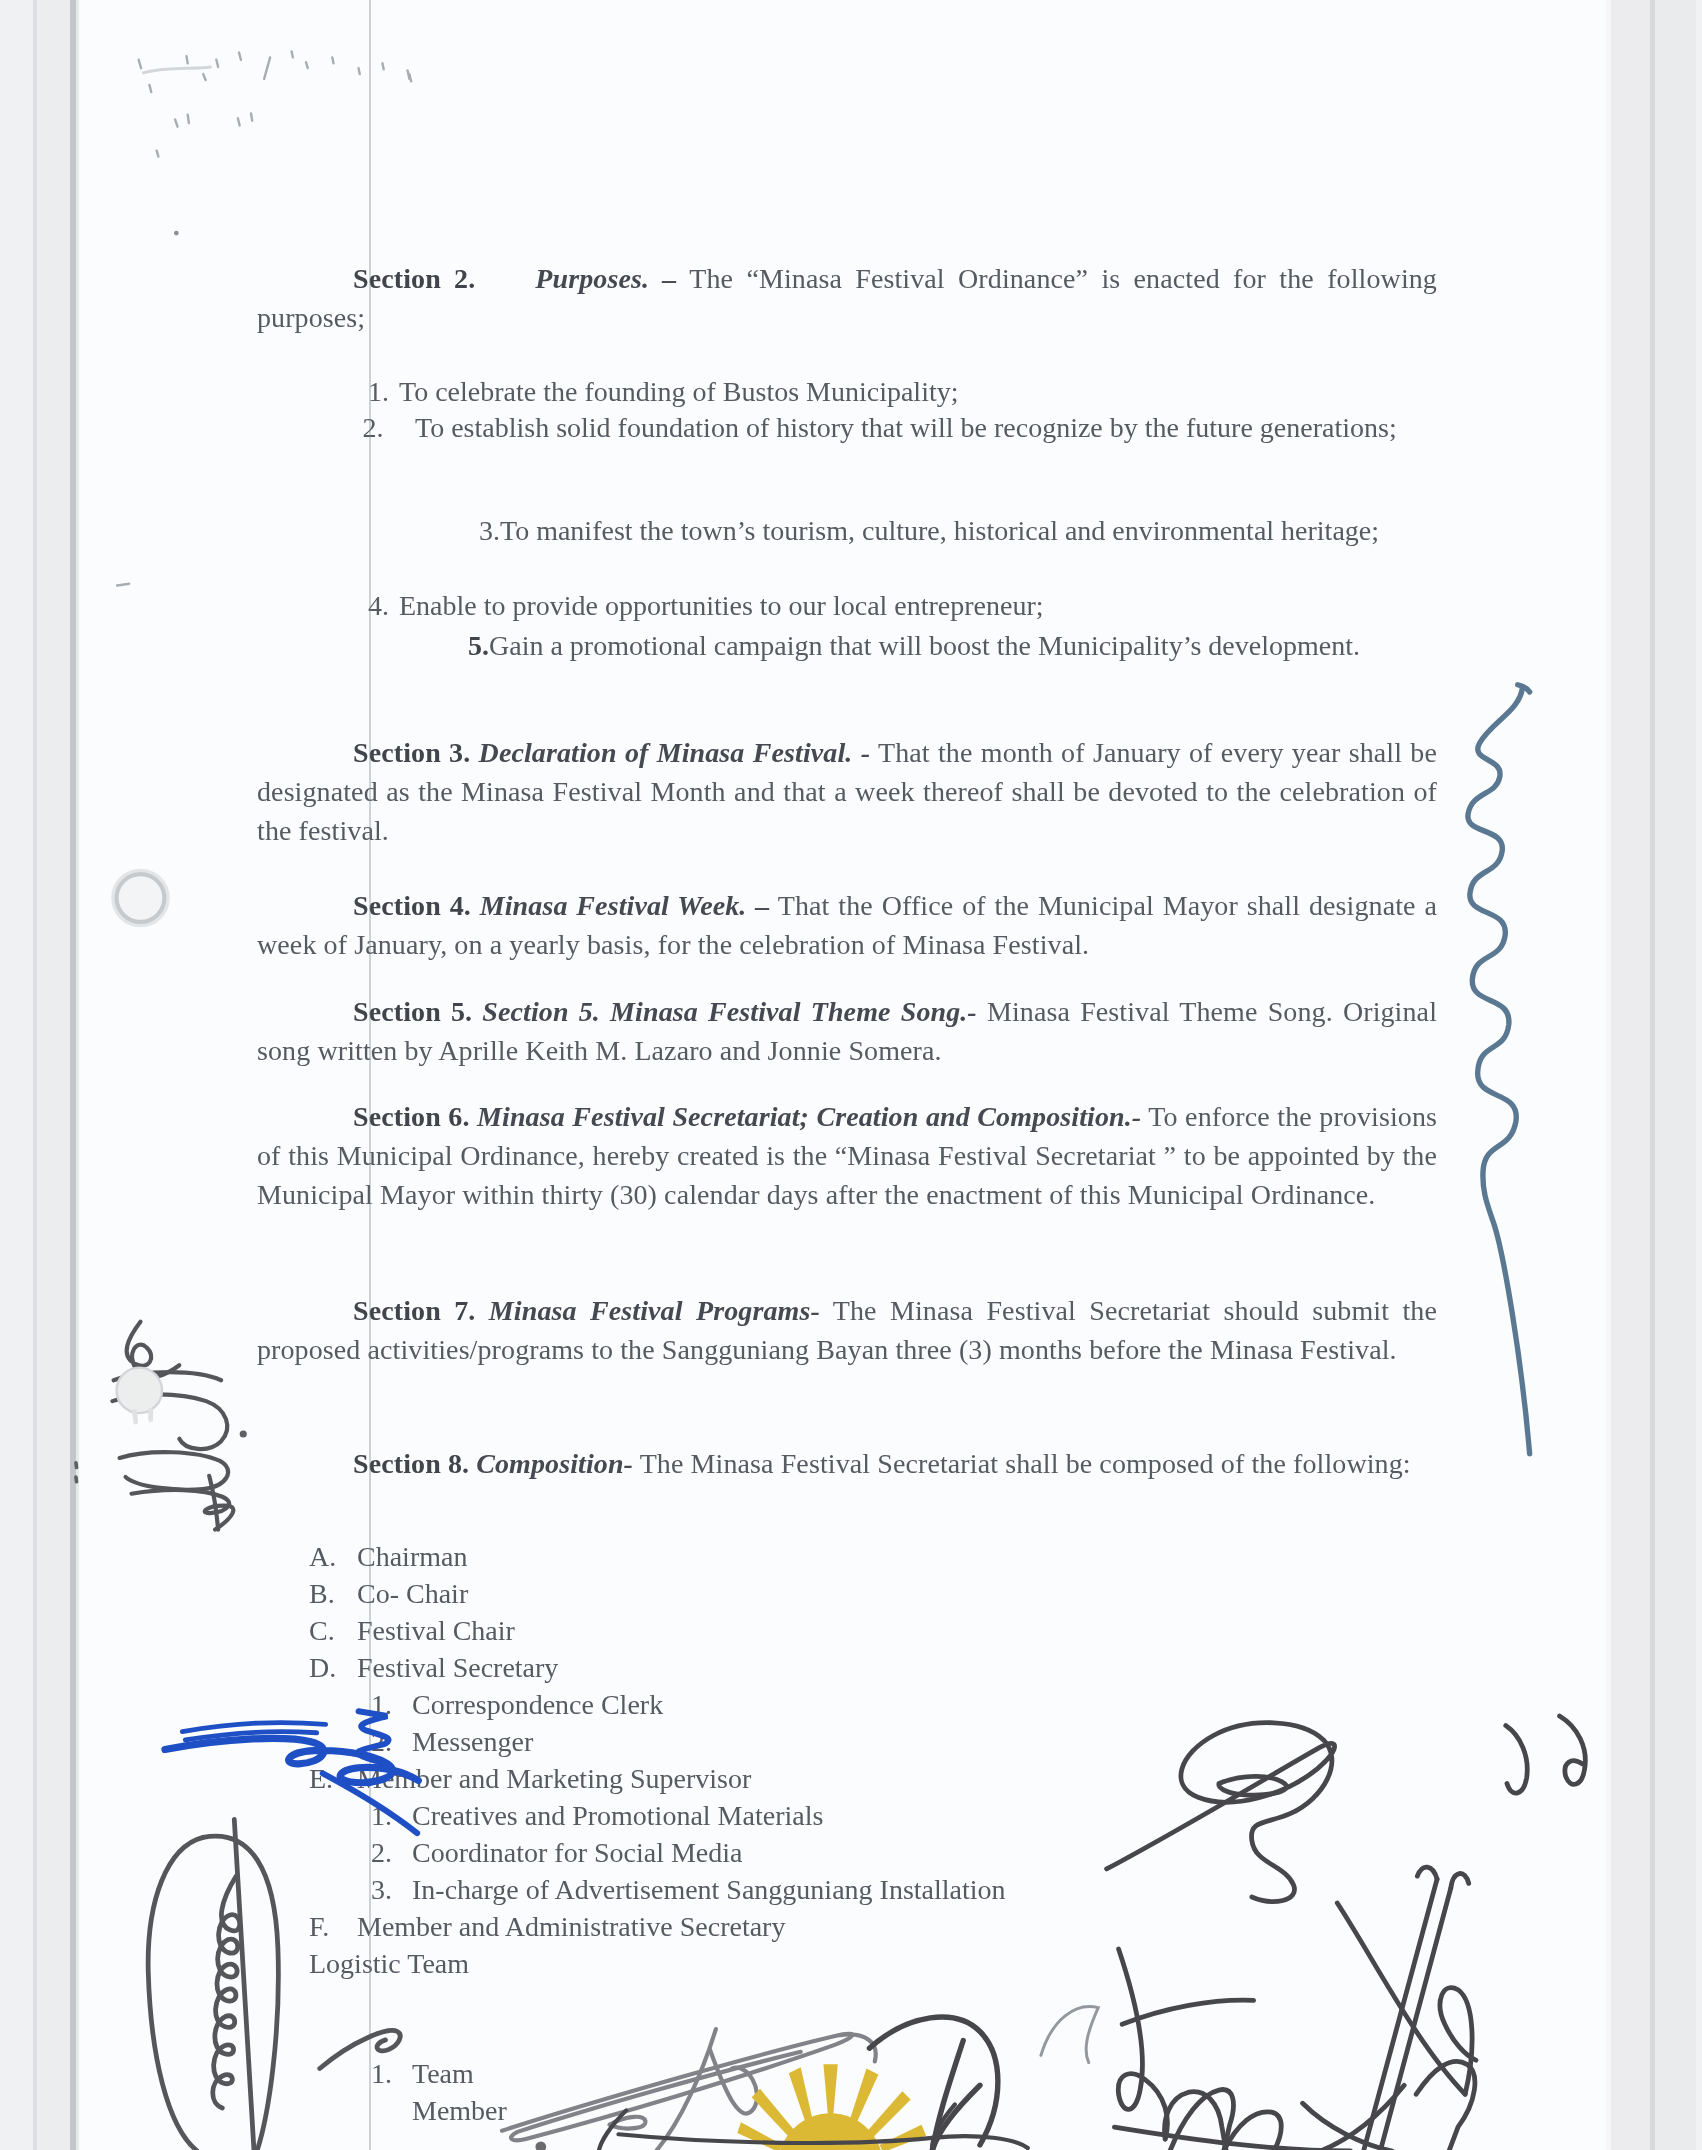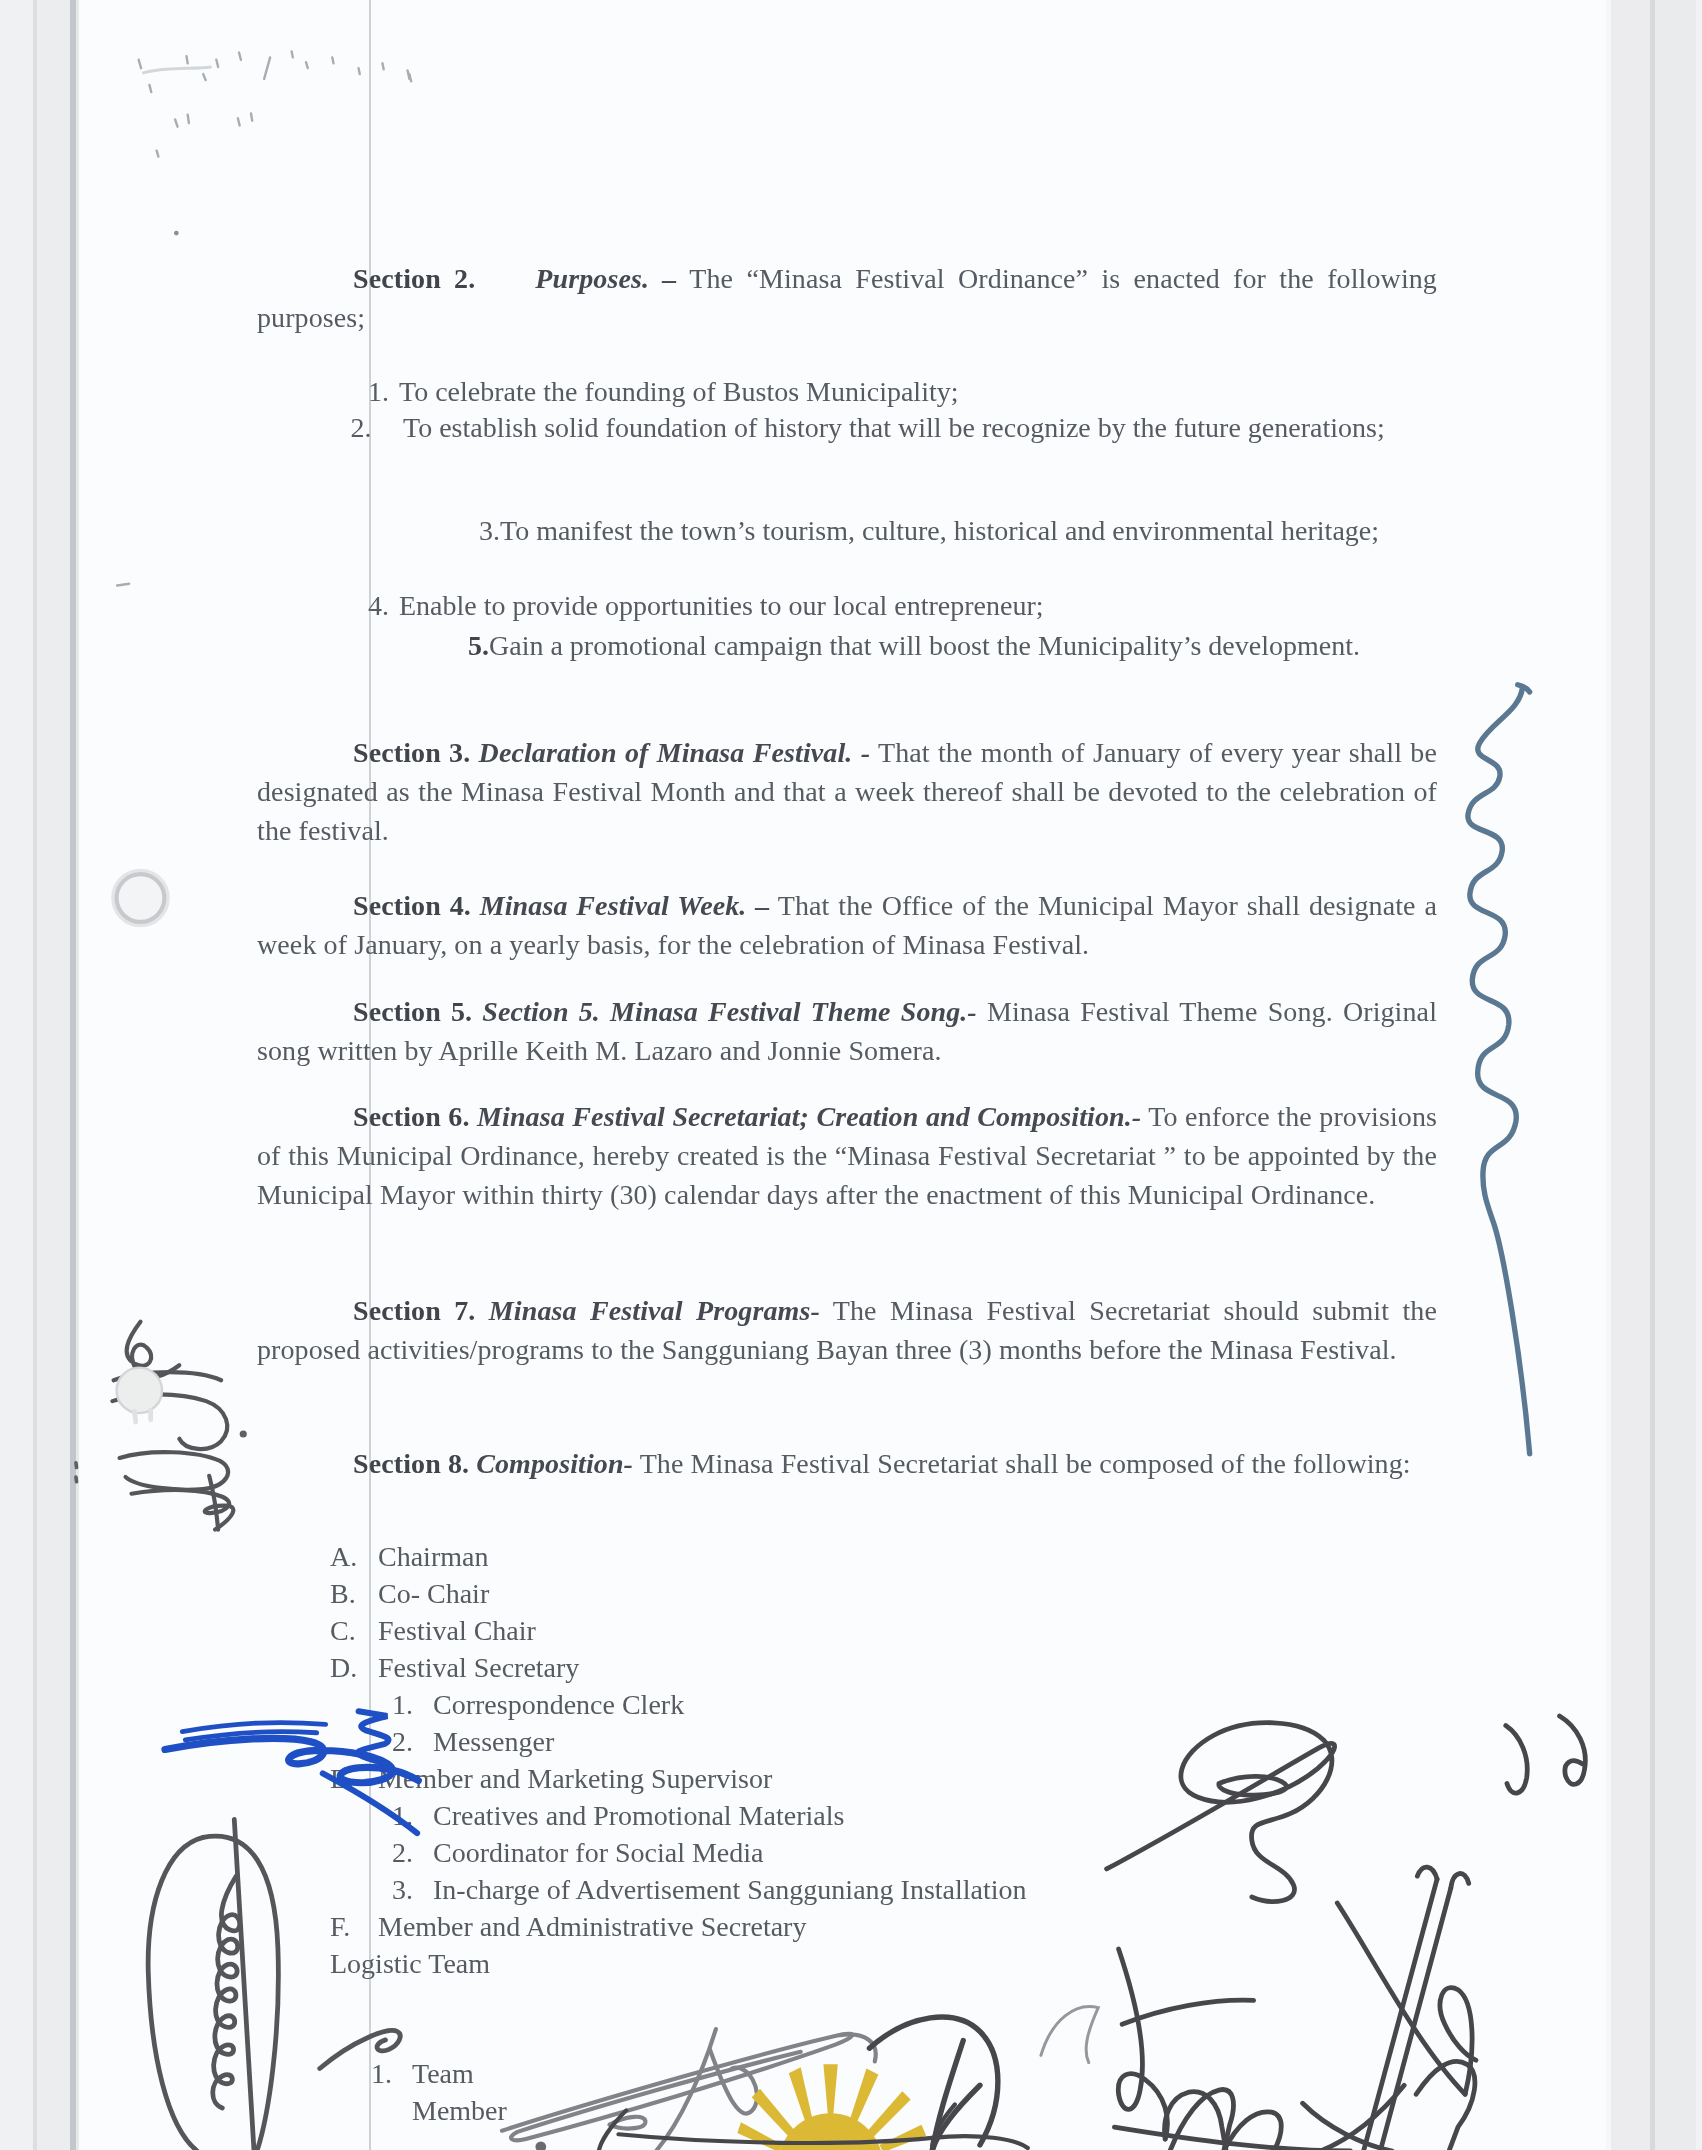--- a/index.html
+++ b/index.html
@@ -15,21 +15,21 @@
   .para{position:absolute;text-align:justify;font-size:28px;line-height:39px;letter-spacing:0.1px;margin-top:28px;}
   .sec-label{font-weight:bold;color:#41444b;}
   .sec-title{font-weight:bold;font-style:italic;color:#464951;}
   .sp{display:inline-block;width:60px;}
   .pw{left:257px;width:1180px;text-indent:96px;}
   .pitem{position:absolute;font-size:28px;line-height:37px;}
   .hang{padding-left:21.5px;text-indent:-21.5px;}
   .mk{display:inline-block;min-width:31px;}
   .mk-b{font-weight:bold;color:#41444b;}
   .complist{position:absolute;left:309px;top:1538px;font-size:28px;}
-  .crow{height:37px;line-height:37px;white-space:nowrap;margin-left:21px;}
+  .crow{height:37px;line-height:37px;white-space:nowrap;}
   .crow .lm{display:inline-block;width:48px;}
   .crow.lvl2{padding-left:62px;}
   .crow.lvl2 .lm{width:41px;}
   .crow.lvl0{padding-left:0;}
   .teamblock{position:absolute;left:371px;top:2055px;font-size:28px;line-height:37px;}
   .teamblock .lm{display:inline-block;width:41px;}
   .ink{position:absolute;inset:0;z-index:6;pointer-events:none;}
 </style>
 </head>
 <body>
@@ -39,21 +39,21 @@
   <div class="edge edge-left"></div>
   <div class="edge edge-right"></div>
   <div class="fold-line"></div>
 
   <div class="text-layer">
 
     <p class="para pw" style="top:231px"><span class="sec-label">Section 2.</span><span class="sp"></span><span class="sec-title">Purposes. –</span> <span>The “Minasa Festival Ordinance” is enacted for the following purposes;</span></p>
 
     <p class="pitem" style="top:345px;left:368px;width:1075px"><span class="mk">1.</span><span>To celebrate the founding of Bustos Municipality;</span></p>
 
-    <p class="pitem hang" style="top:381px;left:372px;width:1081px"><span class="mk">2.</span><span>To establish solid foundation of history that will be recognize by the future generations;</span></p>
+    <p class="pitem hang" style="top:381px;left:384px;width:1081px"><span class="mk">2.</span><span>To establish solid foundation of history that will be recognize by the future generations;</span></p>
 
     <p class="pitem" style="top:484px;left:257px;width:1180px;text-indent:111px;text-align:justify"><span class="mk">3.</span><span>To manifest the town’s tourism, culture, historical and environmental heritage;</span></p>
 
     <p class="pitem" style="top:559px;left:368px;width:1075px"><span class="mk">4.</span><span>Enable to provide opportunities to our local entrepreneur;</span></p>
 
     <p class="pitem" style="top:599px;left:370px;width:1069px;text-indent:49px;text-align:justify;line-height:38px"><span class="mk mk-b">5.</span><span>Gain a promotional campaign that will boost the Municipality’s development.</span></p>
 
     <p class="para pw" style="top:705px"><span class="sec-label">Section 3.</span> <span class="sec-title">Declaration of Minasa Festival. -</span> <span>That the month of January of every year shall be designated as the Minasa Festival Month and that a week thereof shall be devoted to the celebration of the festival.</span></p>
 
     <p class="para pw" style="top:858px"><span class="sec-label">Section 4.</span> <span class="sec-title">Minasa Festival Week. –</span> <span>That the Office of the Municipal Mayor shall designate a week of January, on a yearly basis, for the celebration of Minasa Festival.</span></p>

